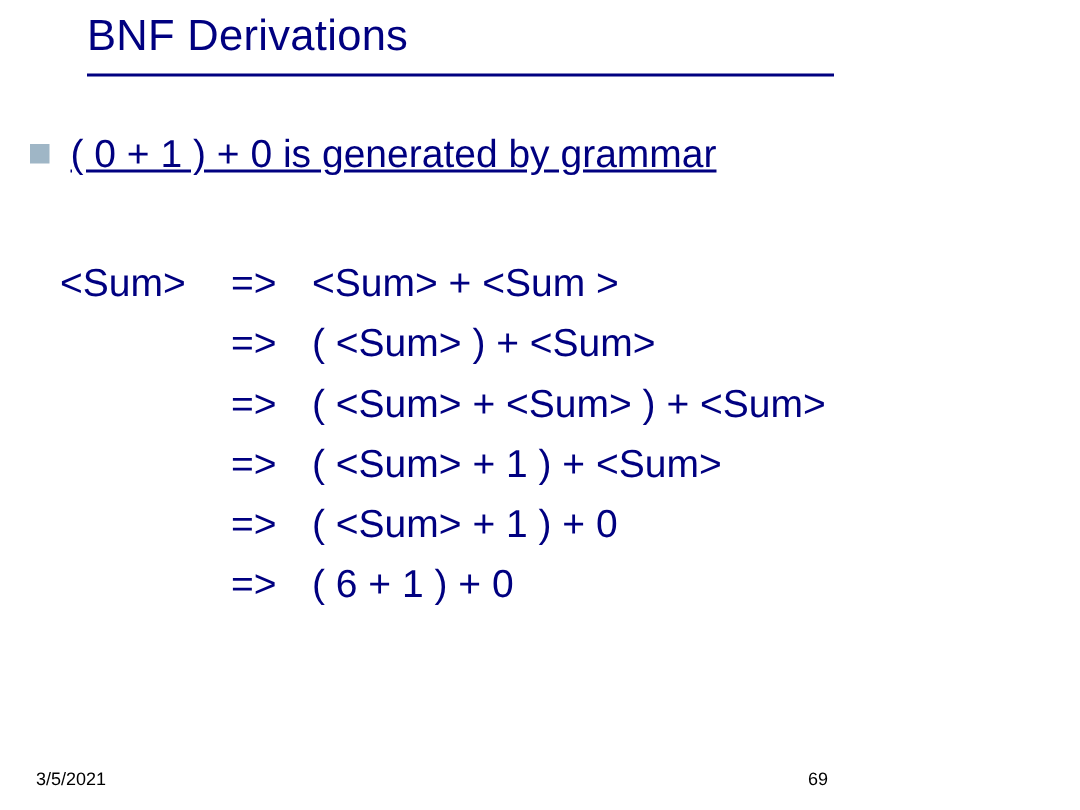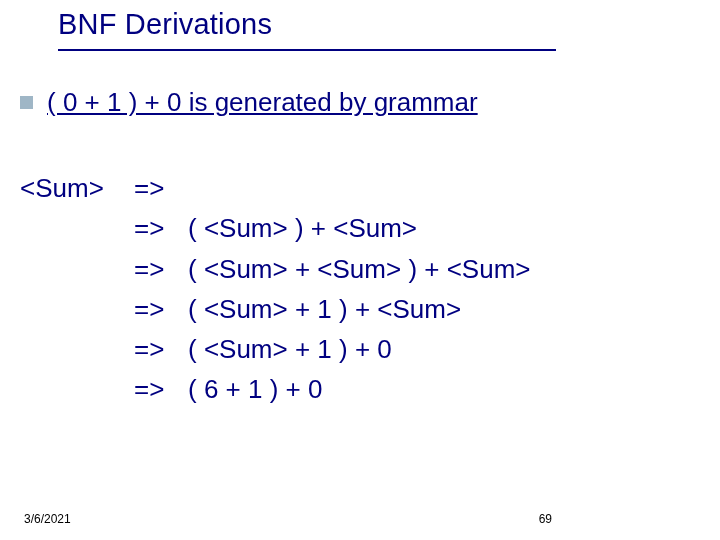--- a/index.html
+++ b/index.html
@@ -57,20 +57,21 @@
     position: absolute;
     top: 168px;
     left: 20px;
     right: 20px;
     font-size: 26px;
     line-height: 1.55;
     white-space: nowrap;
   }
   .deriv-row {
     display: flex;
+    margin-left: 20px;
   }
   .lhs {
     display: inline-block;
     min-width: 114px;
   }
   .arrow {
     display: inline-block;
     min-width: 54px;
   }
   .footer-date {
@@ -102,20 +103,21 @@
 
   <div class="bullet-row">
     <div class="bullet-square"></div>
     <div class="bullet-text">( 0 + 1 ) + 0  is generated by grammar</div>
   </div>
 
   <div class="derivation">
     <div class="deriv-row">
       <span class="lhs">&lt;Sum&gt;</span>
       <span class="arrow">=&gt;</span>
+      <span>&lt;Sum&gt; + &lt;Sum &gt;</span>
     </div>
     <div class="deriv-row">
       <span class="lhs"></span>
       <span class="arrow">=&gt;</span>
       <span>( &lt;Sum&gt; ) + &lt;Sum&gt;</span>
     </div>
     <div class="deriv-row">
       <span class="lhs"></span>
       <span class="arrow">=&gt;</span>
       <span>( &lt;Sum&gt; + &lt;Sum&gt; ) + &lt;Sum&gt;</span>
@@ -130,16 +132,16 @@
       <span class="arrow">=&gt;</span>
       <span>( &lt;Sum&gt; + 1 ) + 0</span>
     </div>
     <div class="deriv-row">
       <span class="lhs"></span>
       <span class="arrow">=&gt;</span>
       <span>( 6 + 1 ) + 0</span>
     </div>
   </div>
 
-  <div class="footer-date">3/6/2021</div>
+  <div class="footer-date">3/5/2021</div>
   <div class="footer-page">69</div>
 
 </div>
 
 </body></html>

